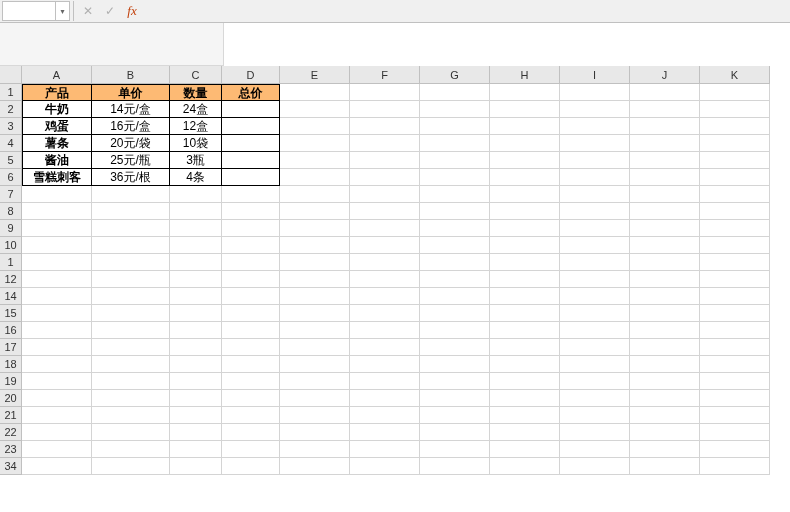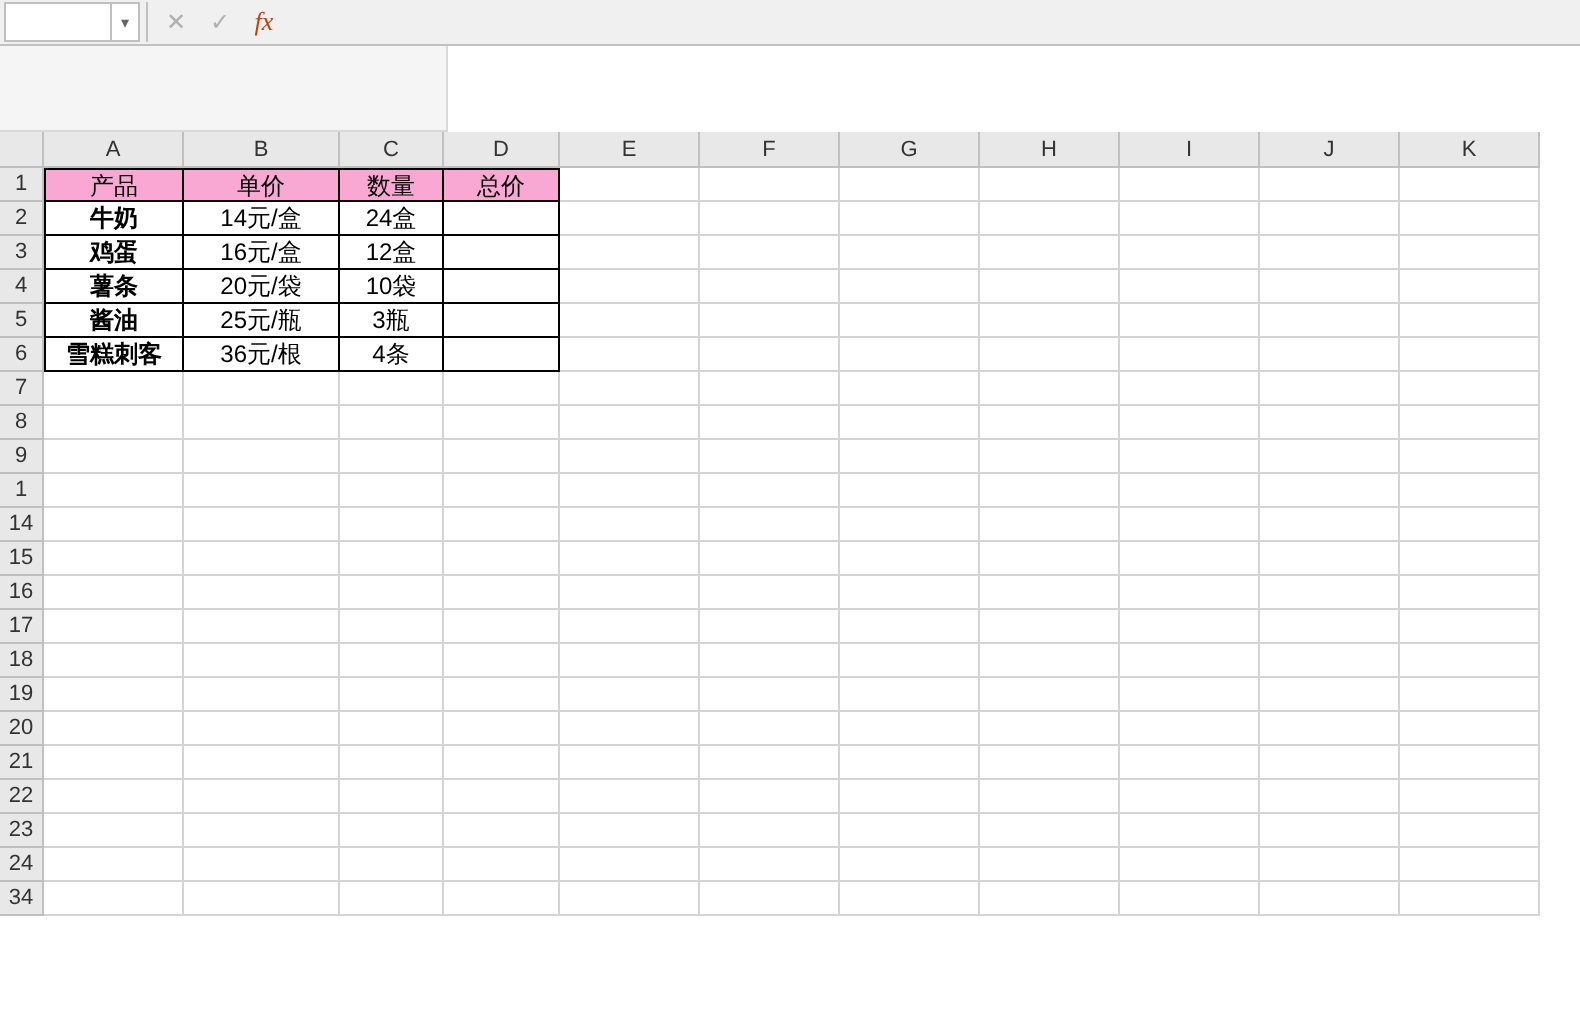--- a/index.html
+++ b/index.html
@@ -131,21 +131,21 @@
       overflow: hidden;
       white-space: nowrap;
       flex-shrink:0;
     }
     
     
     .tbl { border-right: 1px solid #000; border-bottom: 1px solid #000; }
     .tbl-top { border-top: 1px solid #000; }
     .tbl-left { border-left: 1px solid #000; font-weight: bold; }
     
-    .hdr-cell { background: #f9a8d4; font-weight: normal; }
+    .hdr-cell { background: #fdba74; font-weight: bold; }
     
     
     .cA { width: 70px; }
     .cB { width: 78px; }
     .cC { width: 52px; }
     .cD { width: 58px; }
     .cE, .cF, .cG, .cH, .cI, .cJ, .cK { width: 70px; }
   </style>
 </head>
 <body>
@@ -299,34 +299,62 @@
         <div class="cell cD"></div>
         <div class="cell cE"></div>
         <div class="cell cF"></div>
         <div class="cell cG"></div>
         <div class="cell cH"></div>
         <div class="cell cI"></div>
         <div class="cell cJ"></div>
         <div class="cell cK"></div>
       </div>
       <div class="row">
+        <div class="row-header">10</div>
+        <div class="cell cA"></div>
+        <div class="cell cB"></div>
+        <div class="cell cC"></div>
+        <div class="cell cD"></div>
+        <div class="cell cE"></div>
+        <div class="cell cF"></div>
+        <div class="cell cG"></div>
+        <div class="cell cH"></div>
+        <div class="cell cI"></div>
+        <div class="cell cJ"></div>
+        <div class="cell cK"></div>
+      </div>
+      <div class="row">
         <div class="row-header">1</div>
         <div class="cell cA"></div>
         <div class="cell cB"></div>
         <div class="cell cC"></div>
         <div class="cell cD"></div>
         <div class="cell cE"></div>
         <div class="cell cF"></div>
         <div class="cell cG"></div>
         <div class="cell cH"></div>
         <div class="cell cI"></div>
         <div class="cell cJ"></div>
         <div class="cell cK"></div>
       </div>
       <div class="row">
+        <div class="row-header">12</div>
+        <div class="cell cA"></div>
+        <div class="cell cB"></div>
+        <div class="cell cC"></div>
+        <div class="cell cD"></div>
+        <div class="cell cE"></div>
+        <div class="cell cF"></div>
+        <div class="cell cG"></div>
+        <div class="cell cH"></div>
+        <div class="cell cI"></div>
+        <div class="cell cJ"></div>
+        <div class="cell cK"></div>
+      </div>
+      <div class="row">
         <div class="row-header">14</div>
         <div class="cell cA"></div>
         <div class="cell cB"></div>
         <div class="cell cC"></div>
         <div class="cell cD"></div>
         <div class="cell cE"></div>
         <div class="cell cF"></div>
         <div class="cell cG"></div>
         <div class="cell cH"></div>
         <div class="cell cI"></div>
@@ -453,34 +481,20 @@
         <div class="cell cD"></div>
         <div class="cell cE"></div>
         <div class="cell cF"></div>
         <div class="cell cG"></div>
         <div class="cell cH"></div>
         <div class="cell cI"></div>
         <div class="cell cJ"></div>
         <div class="cell cK"></div>
       </div>
       <div class="row">
-        <div class="row-header">24</div>
-        <div class="cell cA"></div>
-        <div class="cell cB"></div>
-        <div class="cell cC"></div>
-        <div class="cell cD"></div>
-        <div class="cell cE"></div>
-        <div class="cell cF"></div>
-        <div class="cell cG"></div>
-        <div class="cell cH"></div>
-        <div class="cell cI"></div>
-        <div class="cell cJ"></div>
-        <div class="cell cK"></div>
-      </div>
-      <div class="row">
         <div class="row-header">34</div>
         <div class="cell cA"></div>
         <div class="cell cB"></div>
         <div class="cell cC"></div>
         <div class="cell cD"></div>
         <div class="cell cE"></div>
         <div class="cell cF"></div>
         <div class="cell cG"></div>
         <div class="cell cH"></div>
         <div class="cell cI"></div>

